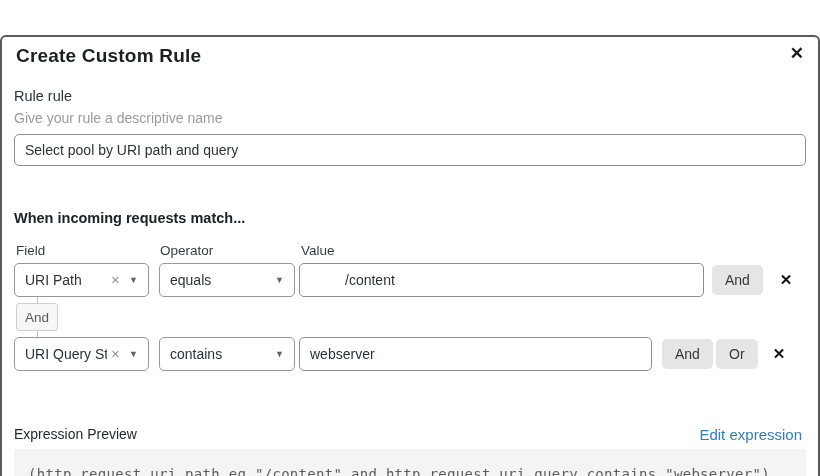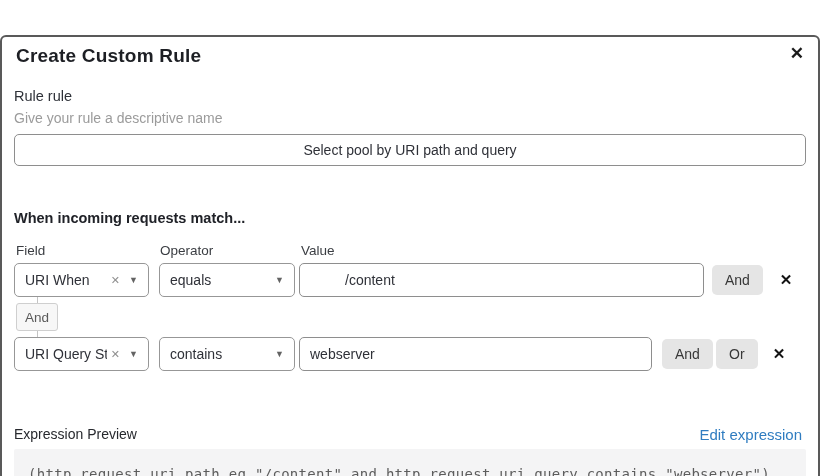--- a/index.html
+++ b/index.html
@@ -41,21 +41,21 @@
   .text-input {
     border: 1px solid #8e8e8e;
     border-radius: 5px;
     font-family: "Liberation Sans", sans-serif;
     font-size: 14px;
     color: #2f3138;
     padding: 0 10px;
     background: #fff;
     outline: none;
   }
-  .rn-input { left: 12px; top: 97px; width: 792px; height: 32px; text-align: center; }
+  .rn-input { left: 12px; top: 97px; width: 792px; height: 32px; }
 
   .match-heading { left: 12px; top: 173px; font-size: 14.5px; font-weight: 700; color: #202228; }
   .col-label { top: 206px; font-size: 13.5px; color: #3a3d42; }
   .col-field { left: 14px; }
   .col-operator { left: 158px; }
   .col-value { left: 299px; }
 
   .dd {
     display: flex;
     align-items: center;
@@ -145,21 +145,21 @@
   <div class="abs rn-label">Rule rule</div>
   <div class="abs rn-helper">Give your rule a descriptive name</div>
   <input class="abs text-input rn-input" type="text" value="Select pool by URI path and query" style="">
 
   <div class="abs match-heading">When incoming requests match...</div>
   <div class="abs col-label col-field">Field</div>
   <div class="abs col-label col-operator">Operator</div>
   <div class="abs col-label col-value">Value</div>
 
   <div class="abs dd dd-field row1">
-    <span class="dd-label">URI When</span>
+    <span class="dd-label">URI Path</span>
     <span class="dd-clear">✕</span>
     <span class="dd-caret">▼</span>
   </div>
   <div class="abs dd dd-operator row1">
     <span class="dd-label">equals</span>
     <span class="dd-caret">▼</span>
   </div>
   <input class="abs text-input val-input-1" type="text" value="/content" style="">
   <button class="abs logic-btn and-1">And</button>
   <div class="abs remove-x rm-1">✕</div>

